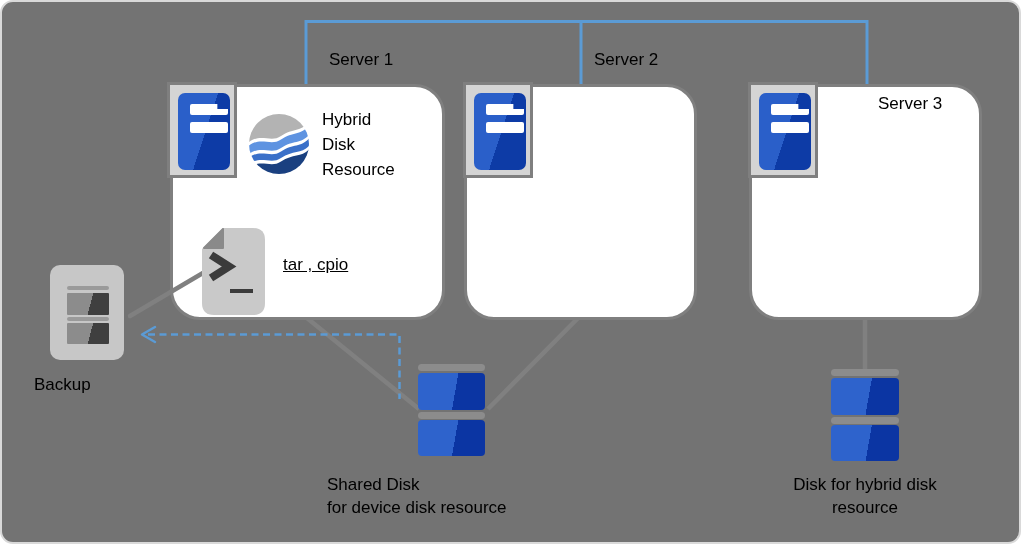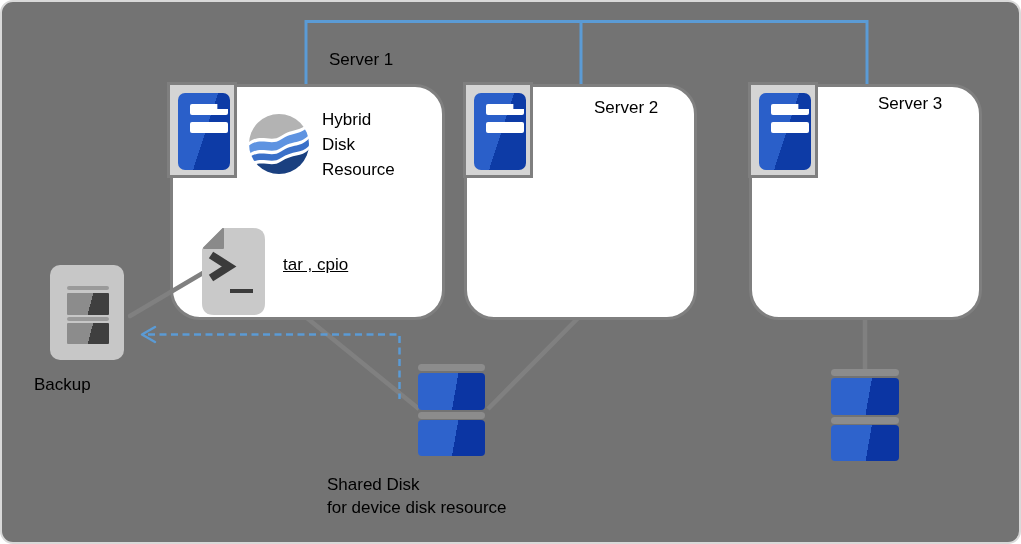--- a/index.html
+++ b/index.html
@@ -15,21 +15,21 @@
   .server-box{
     position:absolute;top:82px;height:236px;box-sizing:border-box;
     background:#fff;border:3px solid #7F7F7F;border-radius:30px;
   }
   .box-s1{left:168px;width:275px;}
   .box-s2{left:462px;width:233px;}
   .box-s3{left:747px;width:233px;}
 
   .server-label{position:absolute;top:48px;font-size:17px;line-height:20px;white-space:nowrap;}
   .lbl-s1{left:327px;}
-  .lbl-s2{left:592px;margin-top:48px;}
+  .lbl-s2{left:592px;}
   .lbl-s3{left:876px;margin-top:44px;}
 
   
   .server-icon{
     position:absolute;top:80px;width:70px;height:96px;box-sizing:border-box;
     background:#D4D4D4;border:3px solid #7F7F7F;
   }
   .si-panel{
     position:absolute;left:8px;top:8px;width:52px;height:77px;border-radius:7px;
     background:linear-gradient(108deg,#2A5FC9 52%,#0D3BA6 52%);
@@ -173,14 +173,18 @@
     <div>Shared Disk</div>
     <div>for device disk resource</div>
   </div>
 
   <div class="disk disk-hybrid z4">
     <div class="disk-bar db1"></div>
     <div class="disk-blue dblue1"></div>
     <div class="disk-bar db2"></div>
     <div class="disk-blue dblue2"></div>
   </div>
+  <div class="hybrid-disk-label z4">
+    <div>Disk for hybrid disk</div>
+    <div>resource</div>
+  </div>
 
 </div>
 
 </body></html>

